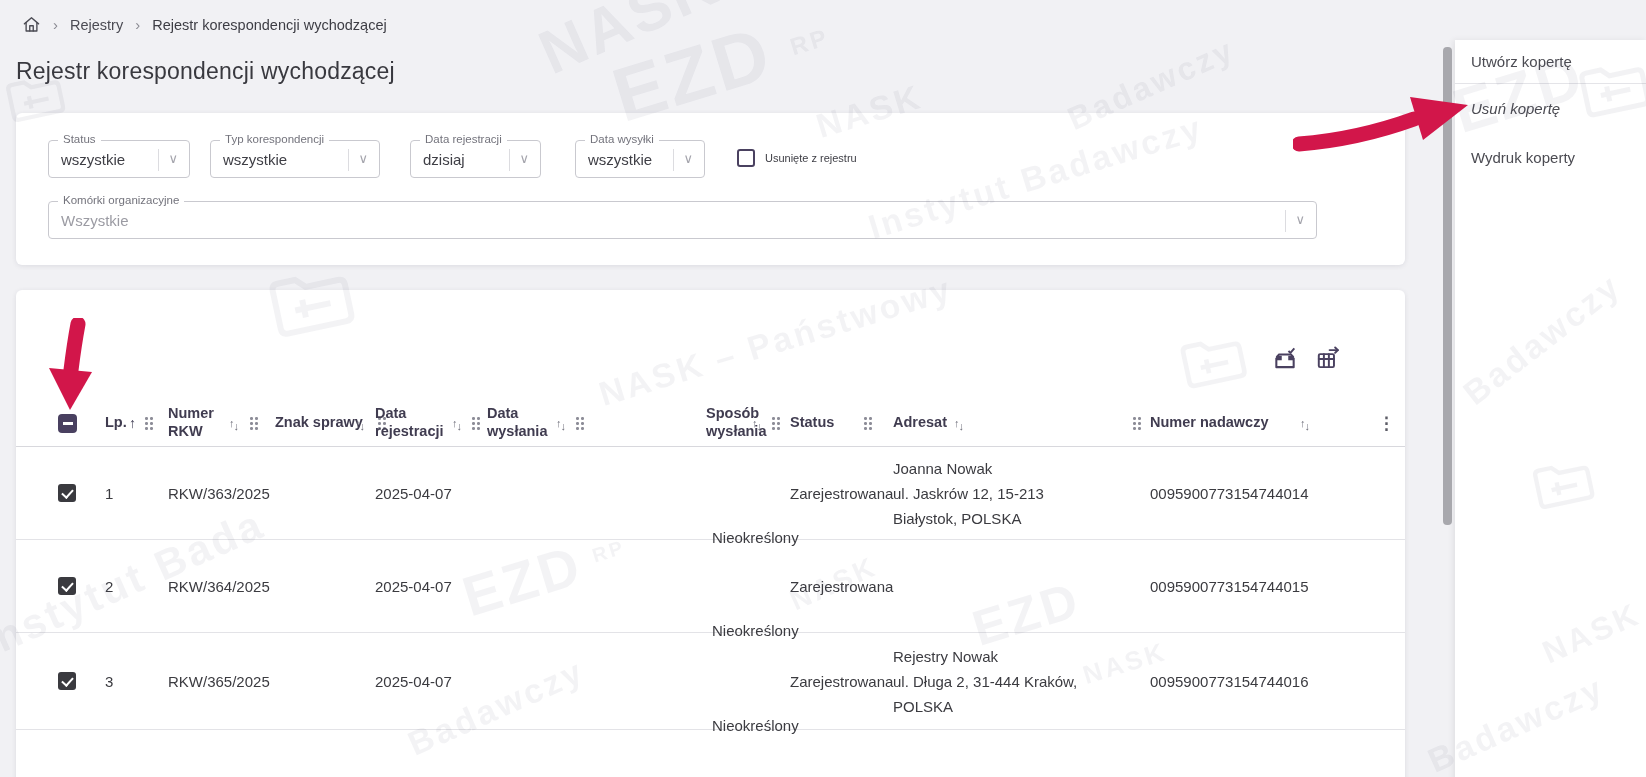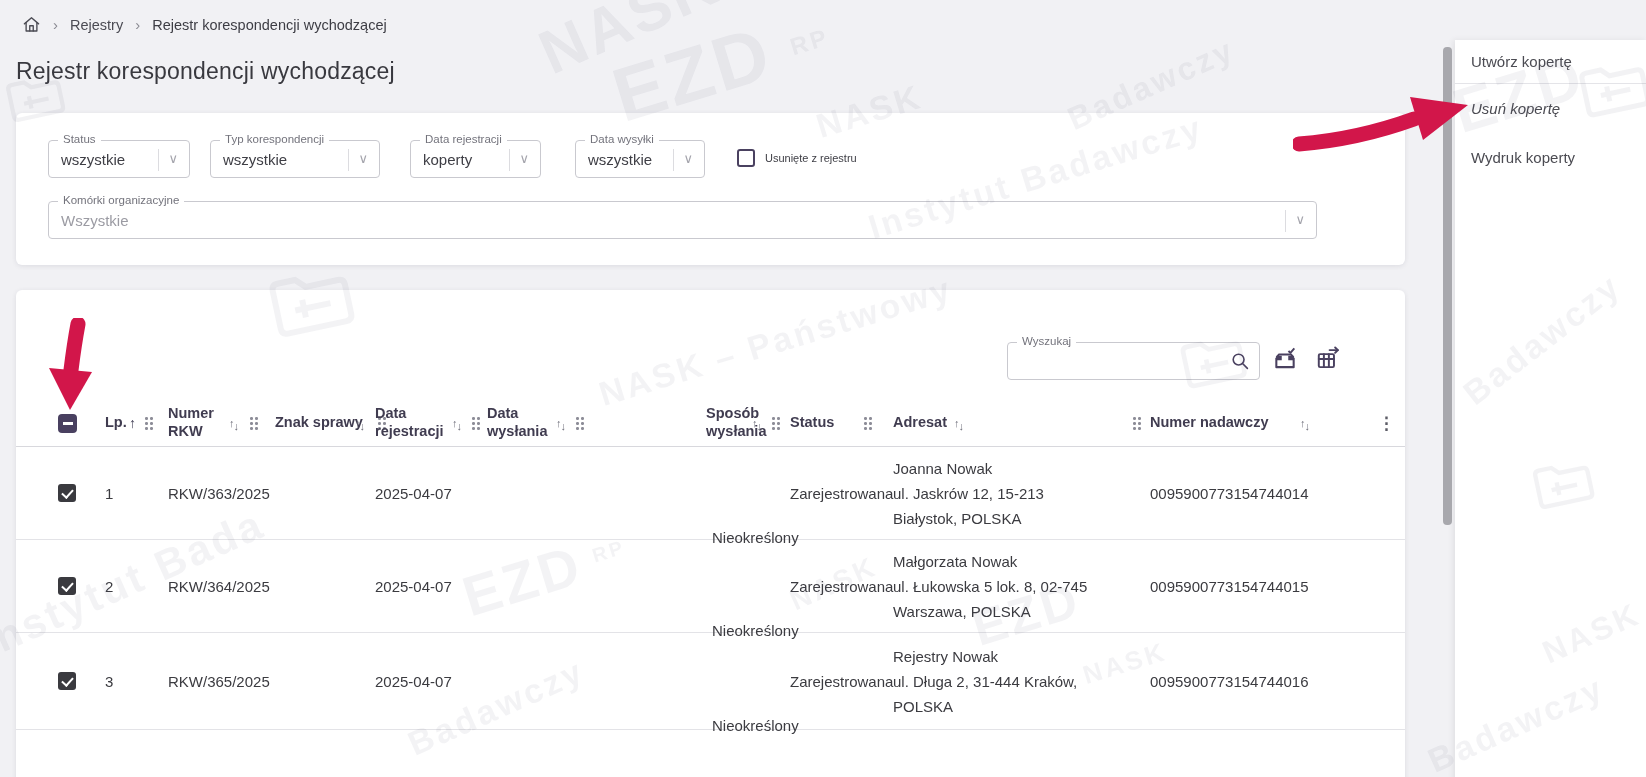--- a/index.html
+++ b/index.html
@@ -168,51 +168,41 @@
     <span class="fld-value">wszystkie</span>
     <span class="fld-chev">∨</span>
   </div>
   <div class="fld" style="left:194px;top:27px;width:170px">
     <span class="fld-label">Typ korespondencji</span>
     <span class="fld-value">wszystkie</span>
     <span class="fld-chev">∨</span>
   </div>
   <div class="fld" style="left:394px;top:27px;width:131px">
     <span class="fld-label">Data rejestracji</span>
-    <span class="fld-value">koperty</span>
+    <span class="fld-value">dzisiaj</span>
     <span class="fld-chev">∨</span>
   </div>
   <div class="fld" style="left:559px;top:27px;width:130px">
     <span class="fld-label">Data wysyłki</span>
     <span class="fld-value">wszystkie</span>
     <span class="fld-chev">∨</span>
   </div>
   <div class="chkrow" style="left:721px;top:36px">
     <span class="cbx-outline"></span>
     <span class="chk-label">Usunięte z rejestru</span>
   </div>
   <div class="fld" style="left:32px;top:88px;width:1269px">
     <span class="fld-label">Komórki organizacyjne</span>
     <span class="fld-value placeholder">Wszystkie</span>
     <span class="fld-chev">∨</span>
   </div>
 </section>
 
 <section class="card" id="table-card">
 
-  <div class="fld search-fld" style="position:absolute">
-    <span class="fld-label">Wyszukaj</span>
-    <input class="search-input" value="" aria-label="Wyszukaj" style="">
-    <span class="search-glass">
-      <svg width="20" height="20" viewBox="0 0 20 20" fill="none" stroke="#4a4160" stroke-width="1.6" stroke-linecap="round">
-          <circle cx="8.6" cy="8.6" r="5.4"></circle>
-          <path d="M12.8 12.8 L17.4 17.4"></path>
-        </svg>
-    </span>
-  </div>
   <span class="tool-icon" style="left:1256px;top:56px">
     <svg width="26" height="26" viewBox="0 0 24 24" fill="none" stroke="#4a4160" stroke-width="1.9" stroke-linejoin="round">
       <path d="M4 11 L6.5 7.8 H17.5 L20 11"></path>
         <path d="M4 11 V19.5 H20 V11"></path>
       <path d="M4 11 H9 M15 11 H20" stroke-width="4.2"></path>
       <path d="M15.2 4.6 L17 6.4 L20.6 2.2" stroke-width="1.8"></path>
     </svg>
   </span>
   <span class="tool-icon" style="left:1299px;top:56px">
     <svg width="26" height="26" viewBox="0 0 24 24" fill="none" stroke="#4a4160" stroke-width="1.8" stroke-linejoin="round" stroke-linecap="round">
@@ -280,25 +270,20 @@
 
   <div class="trow" style="top:250px">
     <span class="cbx-checked c-cb" style="top:37px"></span>
     <span class="td c-lp">2</span>
     <span class="td c-rkw">RKW/364/2025</span>
     <span class="td c-znak"></span>
     <span class="td c-drej">2025-04-07</span>
     <span class="td c-dwys"></span>
     <span class="td c-spo">Nieokreślony</span>
     <span class="td c-sta">Zarejestrowana</span>
-    <span class="td c-adr td-multiline">
-      <span style="display:block">Małgorzata Nowak</span>
-      <span style="display:block">ul. Łukowska 5 lok. 8, 02-745</span>
-      <span style="display:block">Warszawa, POLSKA</span>
-    </span>
     <span class="td c-nn">0095900773154744015</span>
   </div>
 
   <div class="trow" style="top:343px;height:97px">
     <span class="cbx-checked c-cb" style="top:39px"></span>
     <span class="td c-lp">3</span>
     <span class="td c-rkw">RKW/365/2025</span>
     <span class="td c-znak"></span>
     <span class="td c-drej">2025-04-07</span>
     <span class="td c-dwys"></span>

